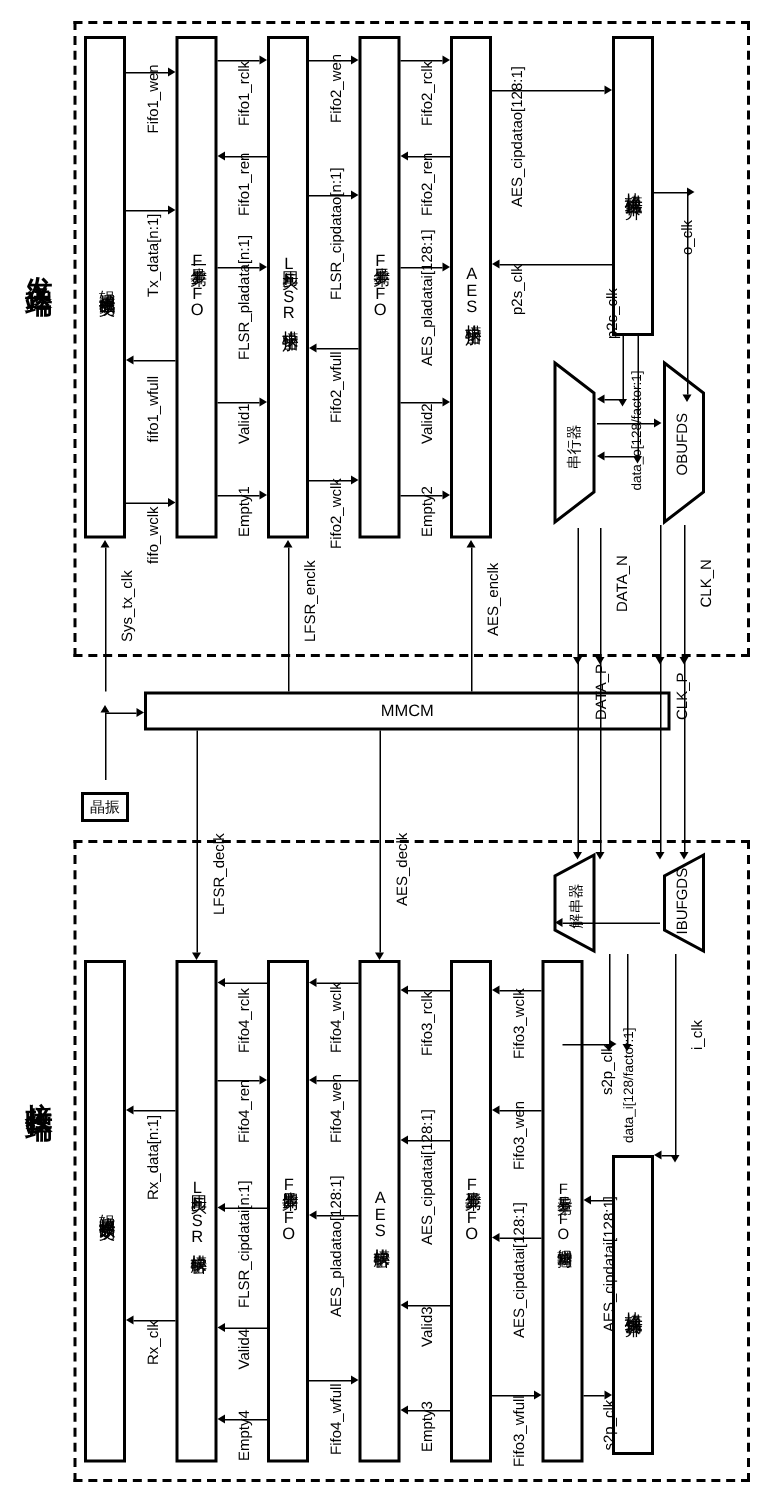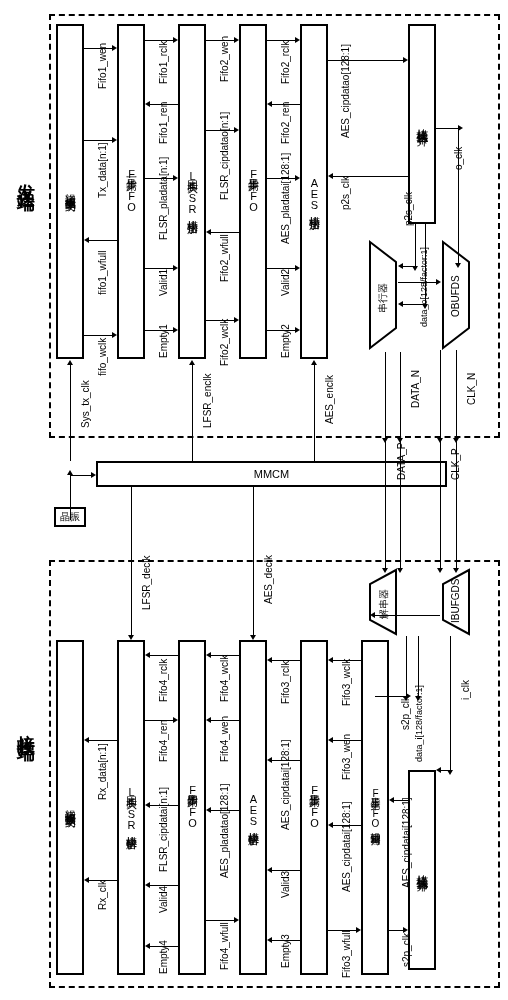--- a/index.html
+++ b/index.html
@@ -44,21 +44,21 @@
 <div class="vlbl" style="left:376px;top:313px">串行器</div>
 
 <div class="trap" style="left:441px;top:240px">
 <svg width="30" height="110">
       <polygon points="2,2 28,22 28,88 2,108" fill="#fff" stroke="#000" stroke-width="2"></polygon>
     </svg>
 </div>
 <div class="vlbl" style="left:450px;top:317px">OBUFDS</div>
 
 <div class="box" style="left:96px;top:461px;width:351px;height:26px">MMCM</div>
-<div class="box" style="left:54px;top:507px;width:32px;height:20px;font-size:10px">晶振</div>
+<div class="box" style="left:54px;top:528px;width:32px;height:20px;font-size:10px">晶振</div>
 
 <div class="box vbox" style="left:56px;top:640px;width:28px;height:335px">明文数据接收逻辑</div>
 <div class="box vbox" style="left:117px;top:640px;width:28px;height:335px">头同步LFSR解密模块</div>
 <div class="box vbox" style="left:178px;top:640px;width:28px;height:335px">第四异步FIFO</div>
 <div class="box vbox" style="left:239px;top:640px;width:28px;height:335px">AES解密模块</div>
 <div class="box vbox" style="left:300px;top:640px;width:28px;height:335px">第三异步FIFO</div>
 <div class="box vbox" style="left:361px;top:640px;width:28px;height:335px;font-size:10px">第三异步FIFO写控制逻辑</div>
 <div class="box vbox" style="left:408px;top:770px;width:28px;height:200px;font-size:12px">串并转换模块</div>
 
 <div class="trap" style="left:368px;top:568px">

